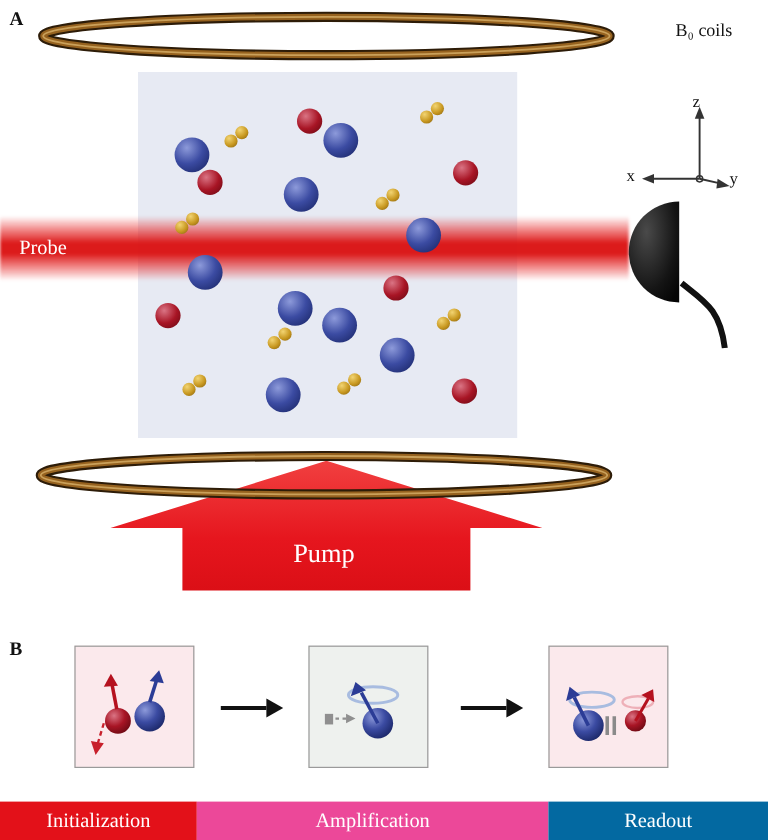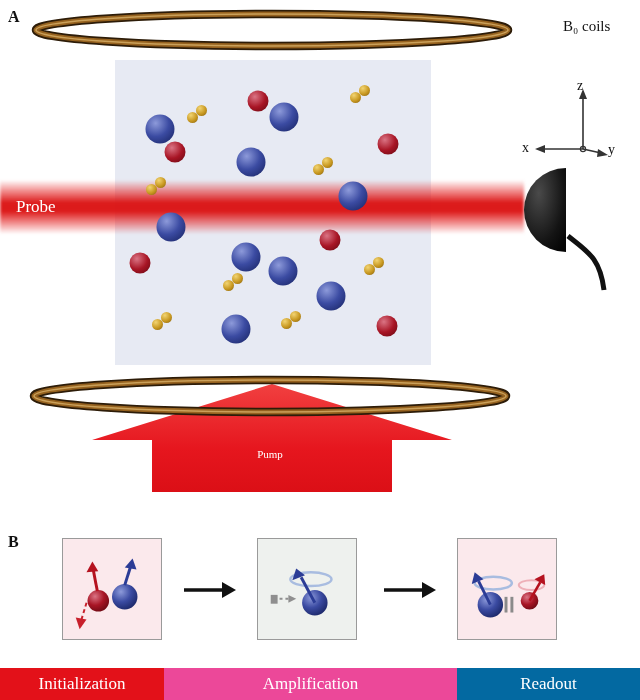--- a/index.html
+++ b/index.html
@@ -16,21 +16,21 @@
     left:0;top:180px;width:524px;height:54px;filter:blur(1.5px);
     background:linear-gradient(to bottom,
       rgba(238,70,70,0) 0%,
       rgba(228,32,32,0.55) 22%,
       rgba(218,14,14,0.95) 42%,
       rgba(218,14,14,0.95) 58%,
       rgba(228,32,32,0.55) 78%,
       rgba(238,70,70,0) 100%);
   }
   .probe-label{left:16px;top:197px;color:#fff;font-size:17px;}
-  .pump-label{left:270px;top:448px;transform:translateX(-50%);color:#fff;font-size:11px;}
+  .pump-label{left:270px;top:448px;transform:translateX(-50%);color:#fff;font-size:22px;}
   .b0-label{left:563px;top:18px;font-size:15px;}
   .axis-label{font-size:14px;}
   
   .sphere{border-radius:50%;display:inline-block;}
   .field{left:0;top:0;width:640px;height:700px;pointer-events:none;}
   .field .sphere{position:absolute;transform:translate(-50%,-50%);}
   .xe{width:29px;height:29px;background:radial-gradient(circle at 35% 30%, #8d9ada 0%, #3b4ba2 48%, #1b2768 92%);}
   .rb{width:21px;height:21px;background:radial-gradient(circle at 35% 30%, #da7484 0%, #a81525 52%, #6e0a14 92%);}
   .n2{width:11px;height:11px;background:radial-gradient(circle at 35% 30%, #f2d472 0%, #c89820 55%, #8a6410 95%);}
   .n2-pair{position:absolute;width:0;height:0;}

